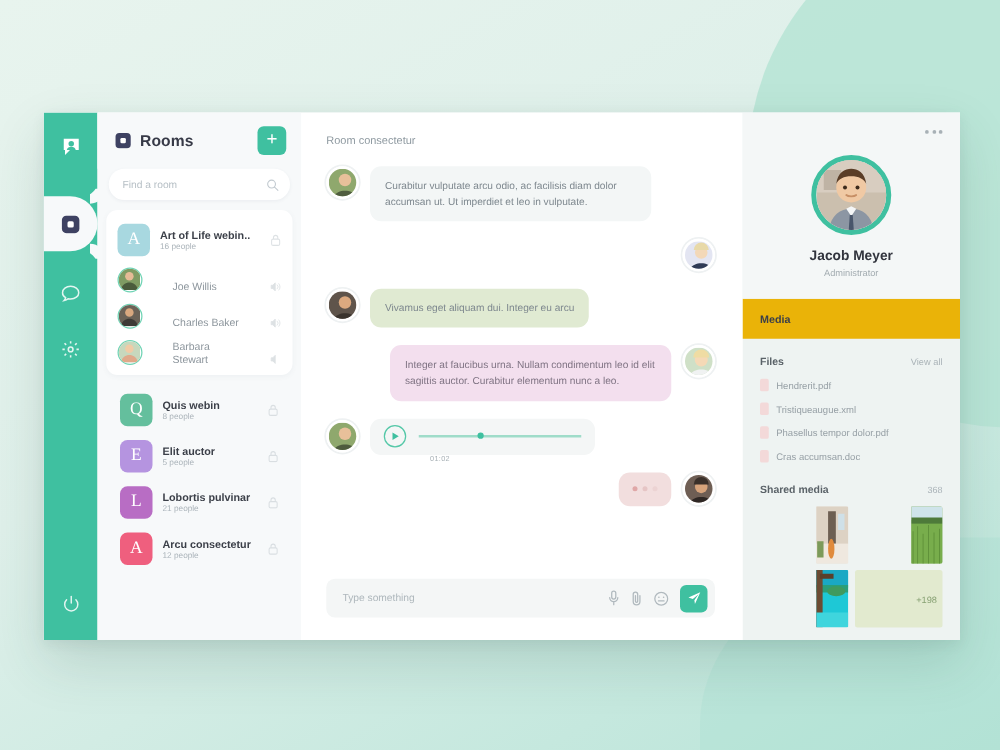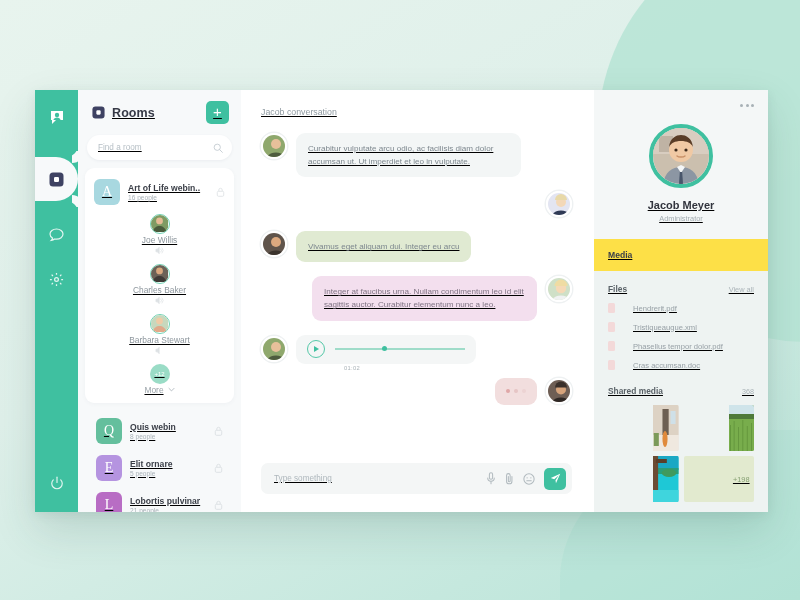--- a/index.html
+++ b/index.html
@@ -32,21 +32,20 @@
 
   
   .window {
     position: absolute;
     left: 35px; top: 90px;
     width: 733px; height: 422px;
     display: flex;
     background: #ffffff;
     box-shadow: 0 18px 40px rgba(40,80,70,.16), 0 3px 10px rgba(40,80,70,.08);
     overflow: hidden;
-    text-decoration: underline;
   }
 
   
   .rail {
     width: 43px; flex: 0 0 43px;
     background: #3fc0a0;
     position: relative;
     display: flex; flex-direction: column; align-items: center;
   }
   .rail-logo { margin-top: 19px; }
@@ -132,22 +131,22 @@
   }
   .room-meta { flex: 1; min-width: 0; }
   .room-name {
     font-size: 8.6px; font-weight: bold; color: #3c4049;
     white-space: nowrap; overflow: hidden; text-overflow: ellipsis;
   }
   .room-sub { font-size: 6.6px; color: #aab3b9; margin-top: 1px; }
   .room-icon { flex: 0 0 auto; opacity: .45; }
 
   .member-row {
-    display: flex; align-items: center; gap: 1px;
-    padding: 4.5px 9px; cursor: pointer; flex-direction: column;
+    display: flex; align-items: flex-end; gap: 24px;
+    padding: 4.5px 9px; cursor: pointer;
   }
   .member-av {
     width: 20px; height: 20px; border-radius: 50%;
     border: 1.5px solid #6fd3b4; overflow: hidden; flex: 0 0 20px;
     position: relative;
   }
   .member-name { flex: 1; font-size: 8.4px; color: #8d969d; }
   .more-av {
     width: 20px; height: 20px; border-radius: 50%;
     background: #9adcc6; color: #fff; font-size: 6px;
@@ -249,30 +248,30 @@
   .dots { position: absolute; right: 14px; top: 14px; display: flex; gap: 2.5px; cursor: pointer; }
   .dots span { width: 3px; height: 3px; border-radius: 50%; background: #a8b1b6; }
   .prof-av-wrap {
     width: 64px; height: 64px; border-radius: 50%;
     border: 4px solid #3fc0a0; margin: 18px auto 0; overflow: hidden;
   }
   .prof-name { text-align: center; font-size: 11px; font-weight: bold; color: #31343d; margin-top: 11px; }
   .prof-role { text-align: center; font-size: 7.4px; color: #a3acb1; margin-top: 3px; }
 
   .media-tab {
-    background: #fde047; padding: 11px 14px; font-size: 8.6px;
+    background: #eab308; padding: 11px 14px; font-size: 8.6px;
     font-weight: bold; color: #3c4049; cursor: pointer;
   }
 
   .files-sec { padding: 13px 14px 0; }
   .sec-head { display: flex; align-items: center; justify-content: space-between; }
   .sec-title { font-size: 8.4px; font-weight: bold; color: #5a6268; }
   .view-all { font-size: 7.4px; color: #aab3b8; cursor: pointer; }
   .count { font-size: 7.2px; color: #aab3b8; }
-  .file-row { display: flex; align-items: center; gap: 18px; margin-top: 9px; cursor: pointer; }
+  .file-row { display: flex; align-items: center; gap: 6px; margin-top: 9px; cursor: pointer; }
   .file-ico { width: 7px; height: 10px; background: #f3d9d9; border-radius: 1.5px; flex: 0 0 7px; }
   .file-name { font-size: 7.6px; color: #97a0a6; }
 
   .media-sec { padding: 16px 14px 0; }
   .media-grid { display: grid; grid-template-columns: 1fr 1fr; gap: 5px; margin-top: 9px; }
   .tile { width: 100%; height: 46px; border-radius: 2px; overflow: hidden; position: relative; padding-left: 45px; }
   .tile-more {
     background: #e2eacf; display: flex; align-items: center; justify-content: center;
     font-size: 7.4px; color: #87a173;
   }
@@ -421,31 +420,20 @@
           </div>
           <span class="member-name">Barbara Stewart</span>
           <span class="room-icon">
             <svg width="9" height="9" viewBox="0 0 14 14" fill="none" stroke="#b6bfc5" stroke-width="1.1">
               <path d="M6.5 2L3.5 5H1.5v4h2l3 3z" fill="#b6bfc5"></path>
             </svg>
           </span>
         </div>
 
 
-        <div class="member-row">
-          <div class="more-av">+12</div>
-          <span class="more-label">
-            <span>More</span>
-            <span>
-              <svg width="7" height="5" viewBox="0 0 10 6" fill="none" stroke="#aab3b9" stroke-width="1.2">
-                  <path d="M1 1l4 4 4-4"></path>
-                </svg>
-            </span>
-          </span>
-        </div>
       </div>
 
       <div class="room-list">
 
         <div class="room-row">
           <div class="room-av" style="background:#64bf9d">Q</div>
           <div class="room-meta">
             <div class="room-name">Quis webin</div>
             <div class="room-sub">8 people</div>
           </div>
@@ -453,21 +441,21 @@
             <svg width="9" height="10" viewBox="0 0 12 14" fill="none" stroke="#b6bfc5" stroke-width="1.2">
                 <rect x="1.5" y="6" width="9" height="7" rx="1.6"></rect>
                 <path d="M3.6 6V4.2a2.4 2.4 0 0 1 4.8 0V6"></path>
               </svg>
           </span>
         </div>
 
         <div class="room-row">
           <div class="room-av" style="background:#b594e0">E</div>
           <div class="room-meta">
-            <div class="room-name">Elit ornare</div>
+            <div class="room-name">Elit auctor</div>
             <div class="room-sub">5 people</div>
           </div>
           <span class="room-icon">
             <svg width="9" height="10" viewBox="0 0 12 14" fill="none" stroke="#b6bfc5" stroke-width="1.2">
                 <rect x="1.5" y="6" width="9" height="7" rx="1.6"></rect>
                 <path d="M3.6 6V4.2a2.4 2.4 0 0 1 4.8 0V6"></path>
               </svg>
           </span>
         </div>
 
@@ -498,21 +486,21 @@
               </svg>
           </span>
         </div>
 
       </div>
     </div>
   </div>
 
   <div class="conv">
     <div class="conv-head">
-      <div class="conv-title">Jacob conversation</div>
+      <div class="conv-title">Room consectetur</div>
     </div>
 
     <div class="msgs">
 
       <div class="msg in">
         <div class="av">
           <svg width="26" height="26" viewBox="0 0 26 26">
               <rect width="26" height="26" fill="#8fa86d"></rect>
               <circle cx="13" cy="9" r="5" fill="#e8c09a"></circle>
               <path d="M2 26c1.5-6 6-8.5 11-8.5S22.5 20 24 26z" fill="#4e5c3e"></path>

